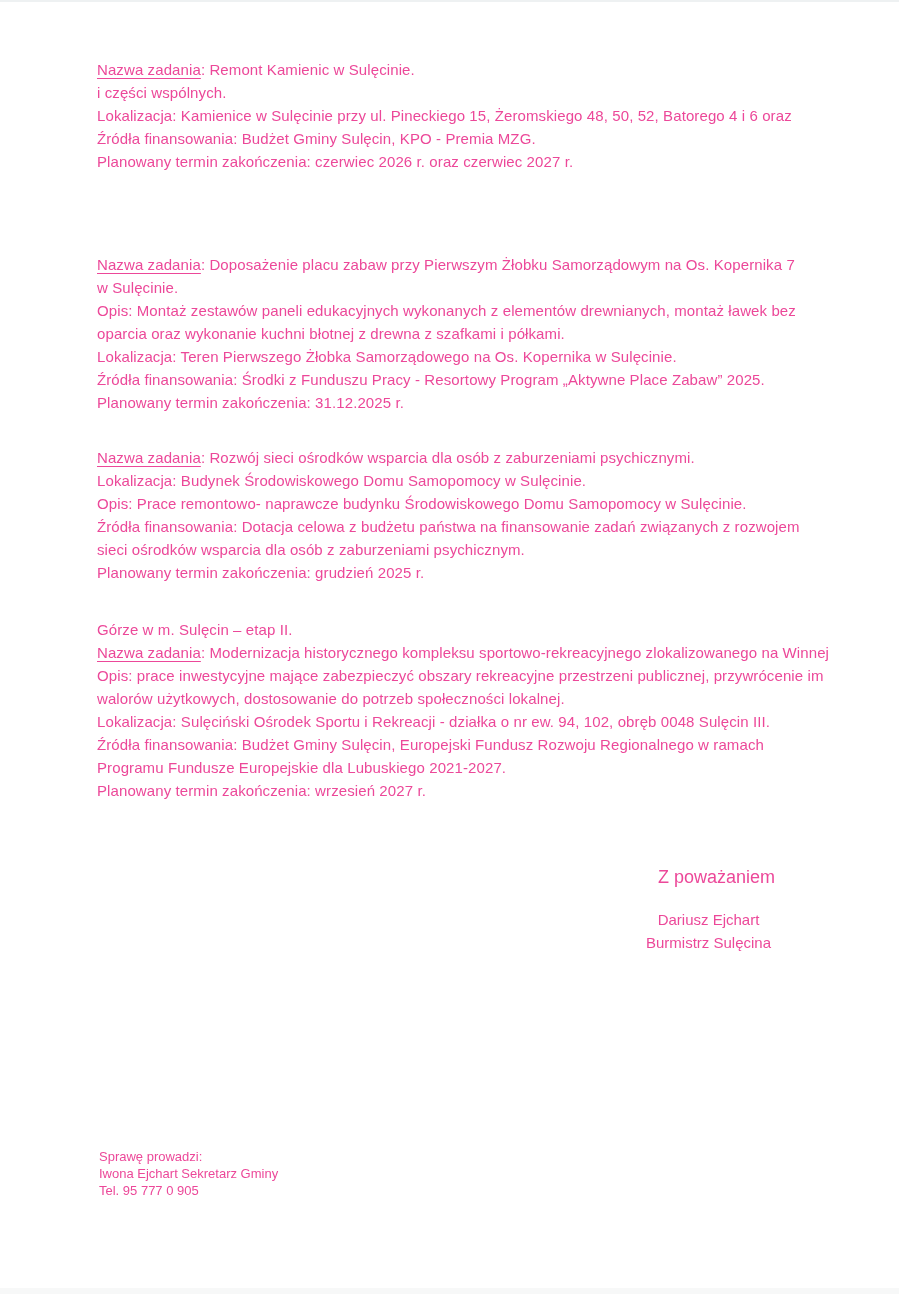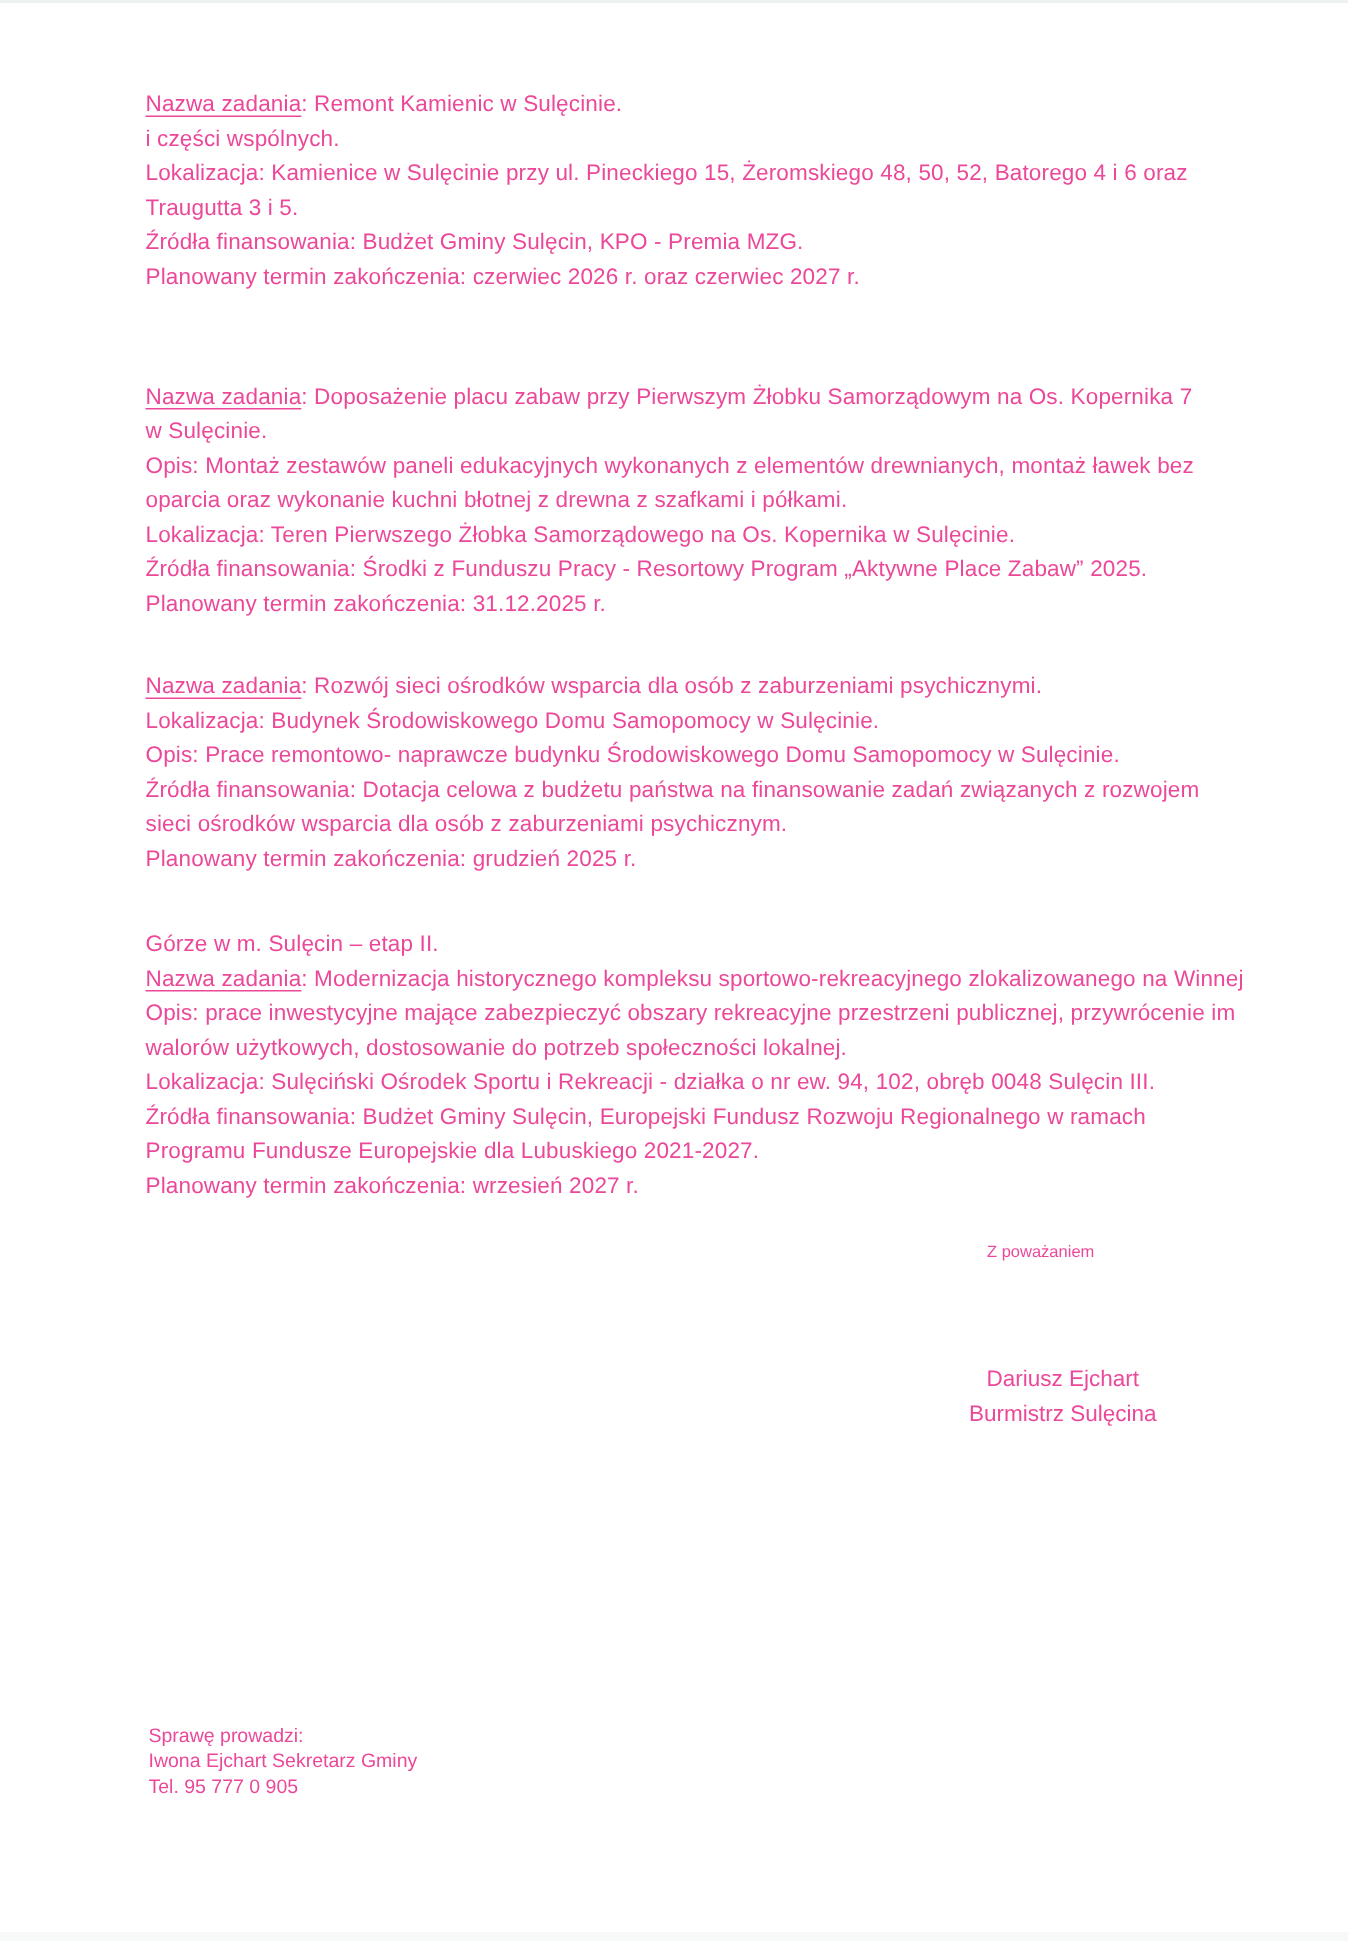--- a/index.html
+++ b/index.html
@@ -29,22 +29,22 @@
     letter-spacing: 0.1px;
   }
   .ln { white-space: pre; height: 23px; }
   .ul {
     text-decoration: underline;
     text-decoration-thickness: 1.4px;
     text-underline-offset: 3px;
   }
   .salutation {
     position: absolute;
-    left: 658px; top: 824px;
-    font-size: 11px; line-height: 23px;
+    left: 658px; top: 866px;
+    font-size: 18px; line-height: 23px;
   }
   .signer {
     position: absolute;
     left: 646px; top: 908px;
     font-size: 15px; line-height: 23px; text-align: center;
   }
   .footer {
     position: absolute;
     left: 99px; top: 1148px;
     font-size: 13px; line-height: 17px;
@@ -53,21 +53,20 @@
 </head>
 <body>
 
 <div class="page">
   <div class="edge-top"></div>
 
   <section class="task" style="top:58px">
     <div class="ln"><span class="ul">Nazwa zadania</span><span>: Remont Kamienic w Sulęcinie.</span></div>
     <div class="ln">i części wspólnych.</div>
     <div class="ln">Lokalizacja: Kamienice w Sulęcinie przy ul. Pineckiego 15, Żeromskiego 48, 50, 52, Batorego 4 i 6 oraz</div>
-    <div class="ln">Traugutta 3 i 5.</div>
     <div class="ln">Źródła finansowania: Budżet Gminy Sulęcin, KPO - Premia MZG.</div>
     <div class="ln">Planowany termin zakończenia: czerwiec 2026 r. oraz czerwiec 2027 r.</div>
   </section>
 
   <section class="task" style="top:253px">
     <div class="ln"><span class="ul">Nazwa zadania</span><span>: Doposażenie placu zabaw przy Pierwszym Żłobku Samorządowym na Os. Kopernika 7</span></div>
     <div class="ln">w Sulęcinie.</div>
     <div class="ln">Opis: Montaż zestawów paneli edukacyjnych wykonanych z elementów drewnianych, montaż ławek bez</div>
     <div class="ln">oparcia oraz wykonanie kuchni błotnej z drewna z szafkami i półkami.</div>
     <div class="ln">Lokalizacja: Teren Pierwszego Żłobka Samorządowego na Os. Kopernika w Sulęcinie.</div>

